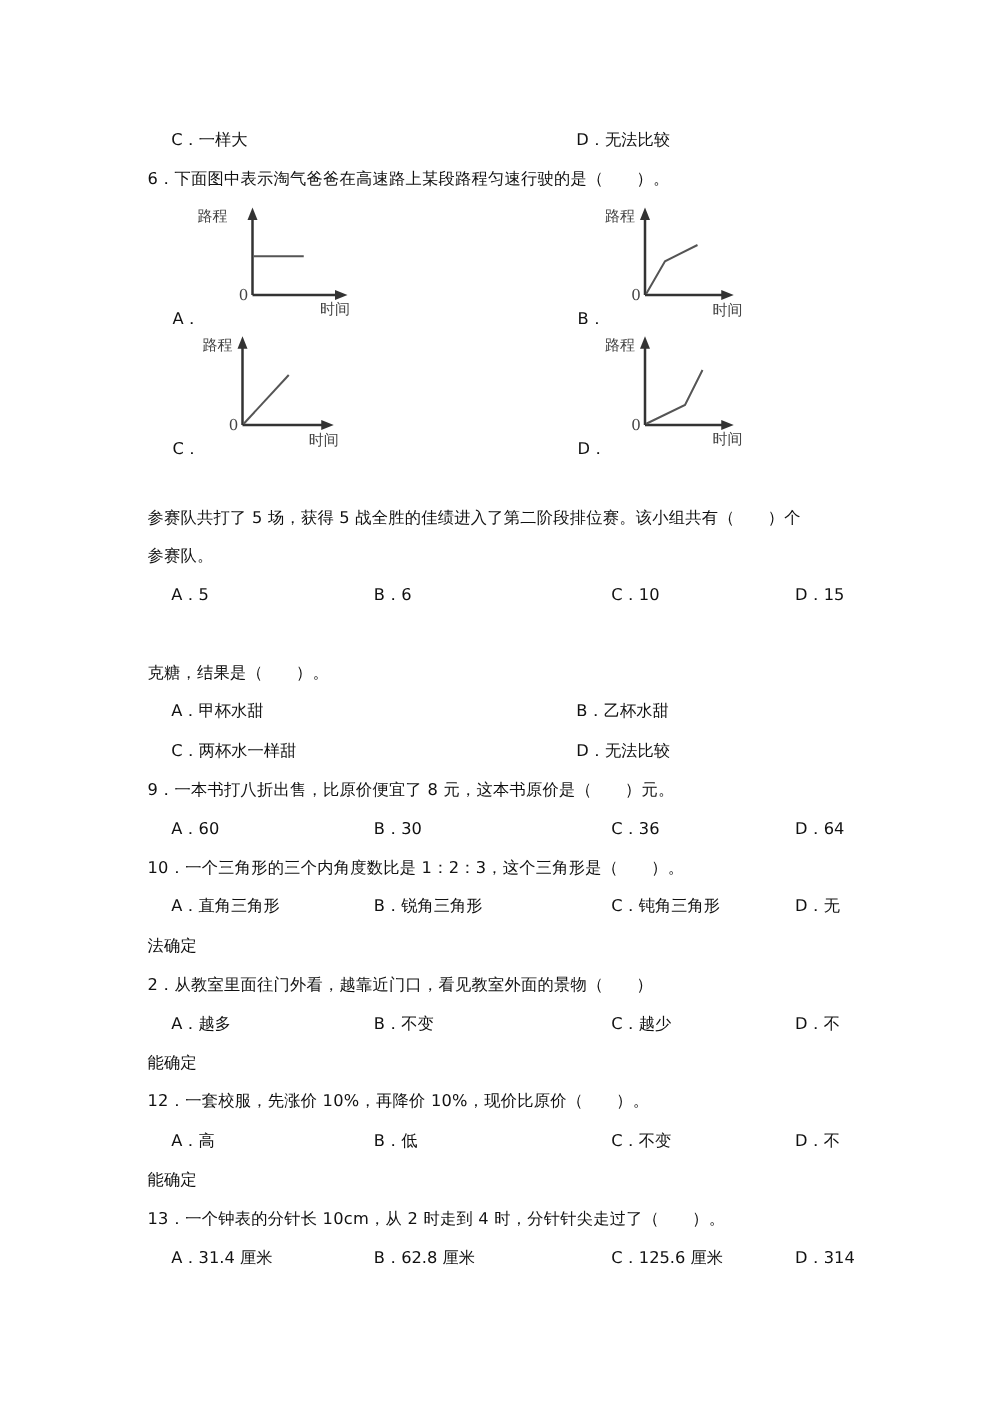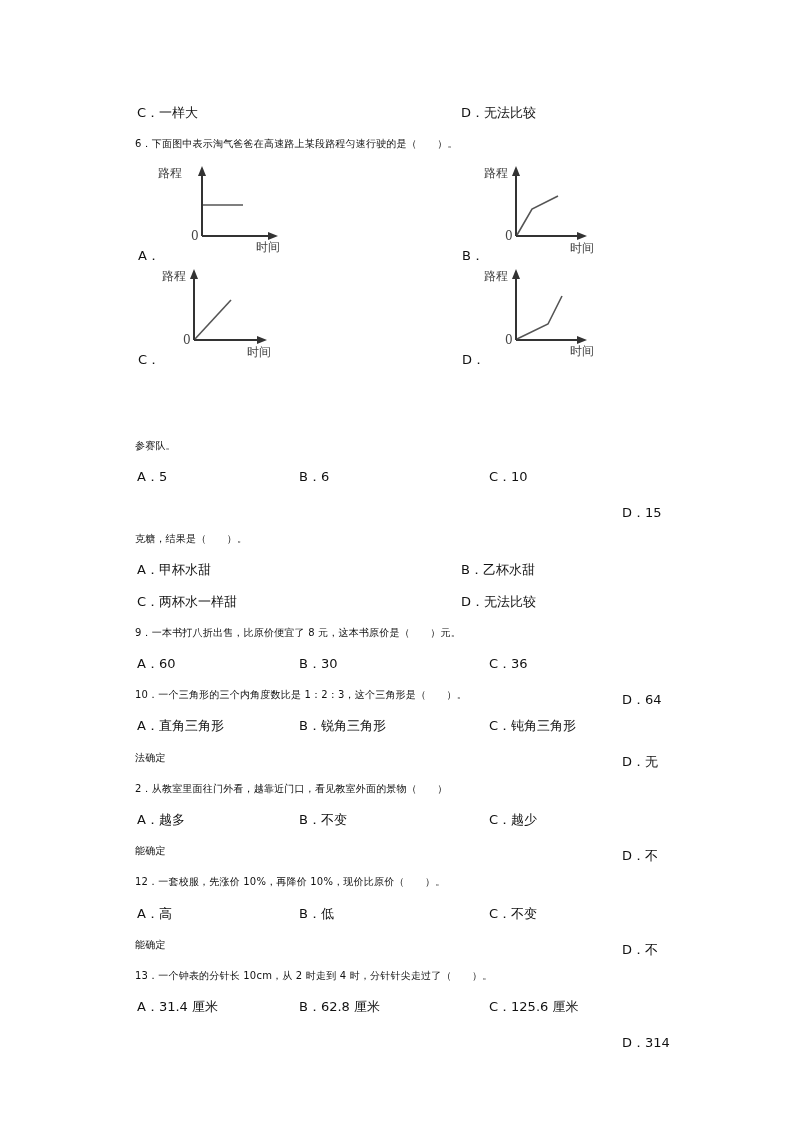--- a/index.html
+++ b/index.html
@@ -1,21 +1,21 @@
 <!DOCTYPE html>
 <html><head>
 <meta charset="utf-8">
 <style>
   html, body { margin: 0; padding: 0; background: #ffffff; }
   body { width: 794px; height: 1123px; position: relative; overflow: hidden;
          font-family: "DejaVu Sans", "Liberation Sans", sans-serif; color: #111; }
   .page { position: absolute; left: 0; top: 0; width: 794px; height: 1123px; padding-left: 20px; }
-  .line { position: absolute; left: 118px; font-size: 10px; line-height: 16px; white-space: nowrap; letter-spacing: 0.2px; margin-left: 17px; }
+  .line { position: absolute; left: 118px; font-size: 13px; line-height: 16px; white-space: nowrap; letter-spacing: 0.2px; }
   .opt { position: absolute; font-size: 13px; line-height: 16px; white-space: nowrap; }
-  .c1 { left: 137px; } .c2 { left: 299px; } .c3 { left: 489px; } .c4 { left: 622px; margin-top: 36px; }
+  .c1 { left: 137px; } .c2 { left: 299px; } .c3 { left: 489px; } .c4 { left: 636px; }
   .h1 { left: 137px; } .h2 { left: 461px; }
   .graph { position: absolute; width: 130px; height: 95px; }
   .graph svg { position: absolute; left: 0; top: 0; }
   .glabel { position: absolute; font-size: 13px; line-height: 16px; }
   .axis-text { font-family: "DejaVu Serif", serif; font-size: 12px; fill: #444; }
 </style>
 </head>
 <body>
 
 <div class="page">
@@ -74,20 +74,21 @@
       <polygon points="56,4 52,14 60,14" fill="#333"></polygon>
       <line x1="56" y1="75" x2="122" y2="75" stroke="#333" stroke-width="2"></line>
       <polygon points="127,75 117,71 117,79" fill="#333"></polygon>
       <polyline points="57,74 88,59 102,31" fill="none" stroke="#555" stroke-width="1.6"></polyline>
       <text class="axis-text" x="45" y="79">0</text>
       <text class="axis-text" x="110" y="90">时间</text>
     </svg>
     <div class="glabel" style="left:2px; top:87px;">D．</div>
   </div>
 
+  <div class="line" style="top:407px">参赛队共打了 5 场，获得 5 战全胜的佳绩进入了第二阶段排位赛。该小组共有（　　）个</div>
   <div class="line" style="top:438px">参赛队。</div>
   <div class="opt c1" style="top:469px">A．5</div>
   <div class="opt c2" style="top:469px">B．6</div>
   <div class="opt c3" style="top:469px">C．10</div>
   <div class="opt c4" style="top:469px">D．15</div>
 
   <div class="line" style="top:531px">克糖，结果是（　　）。</div>
   <div class="opt h1" style="top:562px">A．甲杯水甜</div>
   <div class="opt h2" style="top:562px">B．乙杯水甜</div>
   <div class="opt h1" style="top:594px">C．两杯水一样甜</div>

